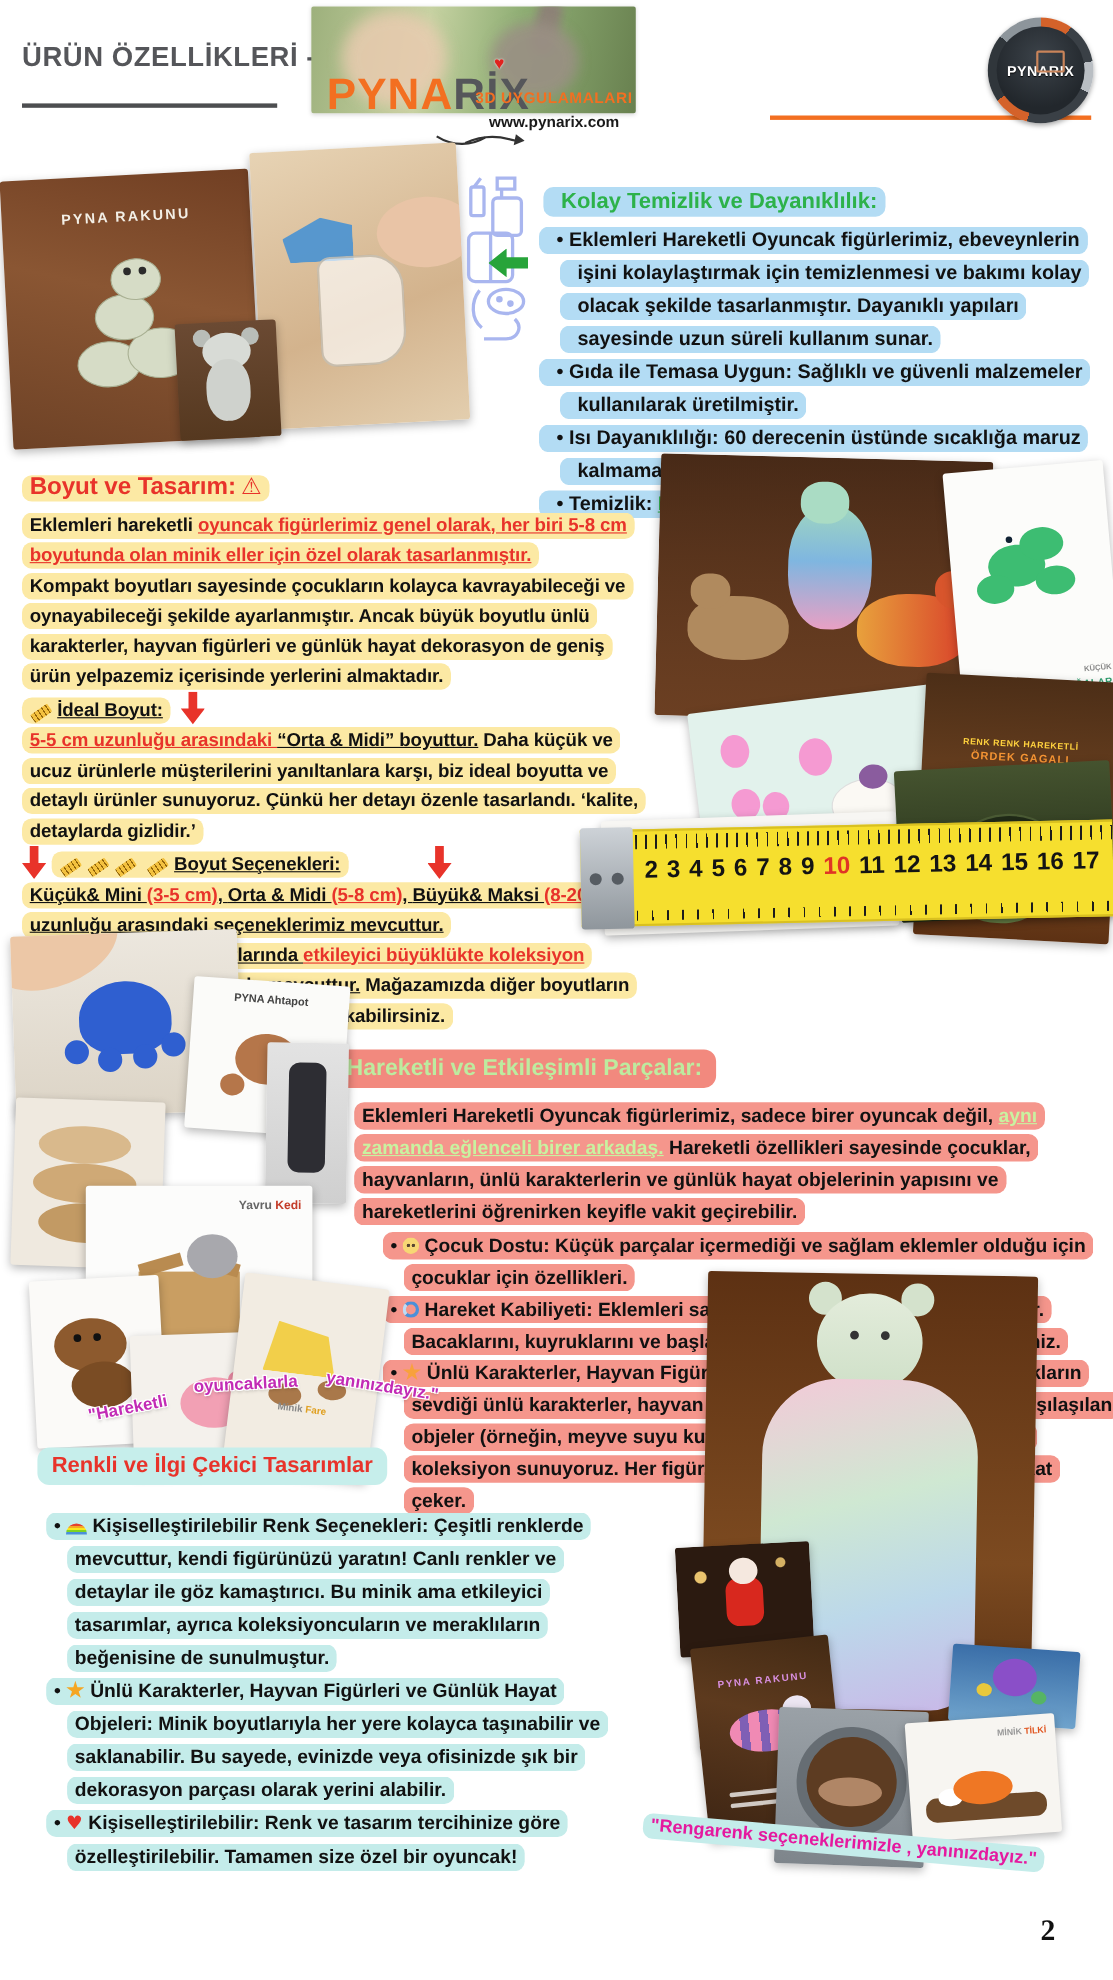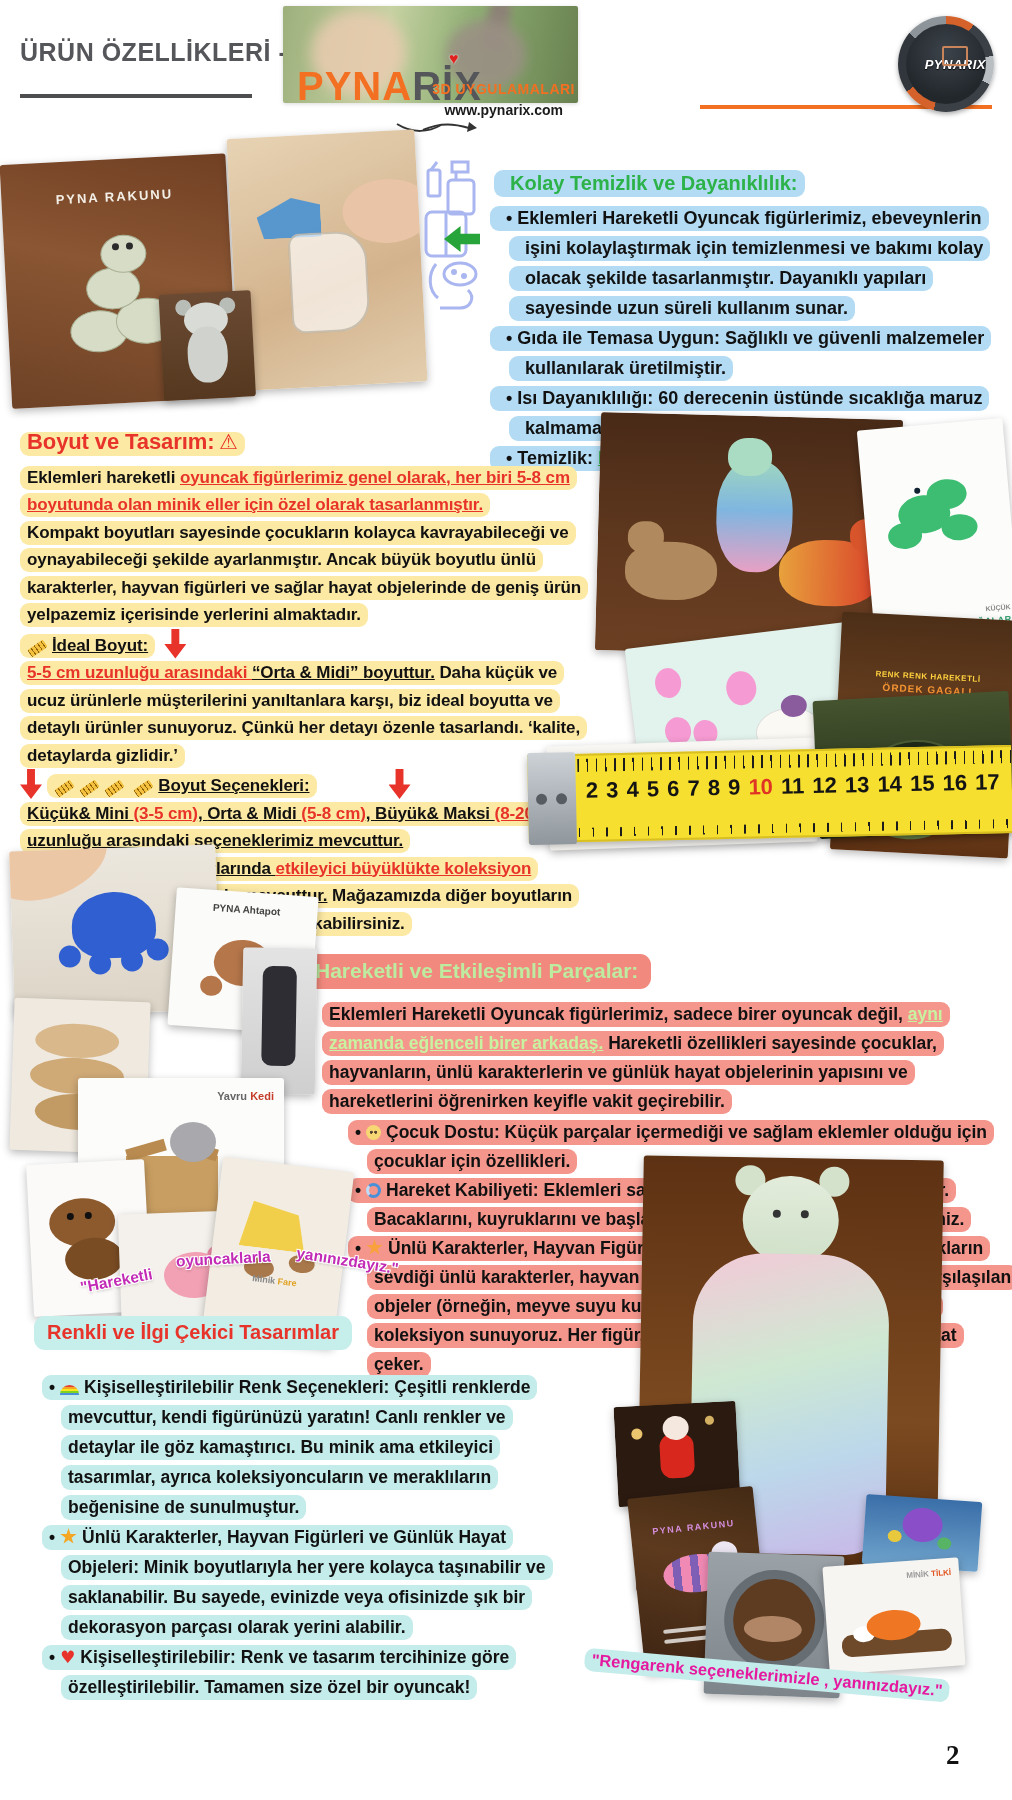--- a/index.html
+++ b/index.html
@@ -34,21 +34,21 @@
   .banner-rabbit{position:absolute;right:52px;top:14px;width:80px;height:70px;border-radius:50%;background:#9a9084;filter:blur(6px);opacity:.9;}
   .banner-ear{position:absolute;right:70px;top:-8px;width:22px;height:52px;border-radius:12px;background:#8d8377;filter:blur(4px);transform:rotate(14deg);}
   .brand{position:absolute;left:14px;bottom:-6px;font-size:40px;letter-spacing:1px;}
   .brand .p1{color:#f36f21;}
   .brand .p2{color:#55565a;}
   .brand-tag{position:absolute;right:3px;bottom:6px;font-size:14px;color:#f36f21;letter-spacing:.5px;}
   .brand-heart{position:absolute;left:166px;top:44px;font-size:16px;color:#e0231f;text-shadow:0 0 2px #fff;}
   .website{left:383px;top:102px;width:180px;text-align:right;font-size:14px;color:#1a1a1a;}
   .curvarrow{left:393px;top:118px;}
   .badge{left:898px;top:16px;width:96px;height:96px;border-radius:50%;background:conic-gradient(#d4622a 0 35deg,#3a4046 35deg 80deg,#b9bec3 80deg 115deg,#3a4046 115deg 195deg,#d4622a 195deg 235deg,#30363b 235deg 310deg,#8d959b 310deg 360deg);box-shadow:0 2px 5px rgba(0,0,0,.35);}
-  .badge-inner{position:absolute;left:8px;top:8px;right:8px;bottom:8px;border-radius:50%;background:radial-gradient(circle at 50% 35%,#3c434a,#22272c 70%);display:flex;align-items:center;justify-content:flex-end;font-style:italic;}
+  .badge-inner{position:absolute;left:8px;top:8px;right:8px;bottom:8px;border-radius:50%;background:radial-gradient(circle at 50% 35%,#3c434a,#22272c 70%);display:flex;align-items:center;justify-content:center;}
   .badge-inner span{color:#fff;font-size:13px;letter-spacing:.5px;text-shadow:0 1px 1px #000;}
   .badge-printer{position:absolute;left:36px;top:22px;width:22px;height:16px;border:2px solid #c9845a;border-radius:2px;}
 
   
   .ph{position:absolute;border-radius:3px;box-shadow:0 3px 9px rgba(0,0,0,.28);overflow:hidden;}
   .blob{position:absolute;border-radius:50%;}
   .cap{position:absolute;white-space:nowrap;}
 
   
   .col-tl{left:6px;top:140px;width:420px;height:285px;transform:rotate(-3deg);}
@@ -274,21 +274,21 @@
       <div class="para bullet"><span class="hl hl-blue btxt">Gıda ile Temasa Uygun: Sağlıklı ve güvenli malzemeler kullanılarak üretilmiştir.</span></div>
       <div class="para bullet"><span class="hl hl-blue btxt">Isı Dayanıklılığı: 60 derecenin üstünde sıcaklığa maruz kalmamalıdır.</span></div>
       <div class="para bullet"><span class="hl hl-blue btxt"><span>Temizlik: </span><span class="green u">Elde yıkanmalıdır.</span></span></div>
     </div>
   </div>
 
   <div class="abs sec-size">
     <div class="para"><span class="hl hl-yellow"><span class="heading">Boyut ve Tasarım:</span> <span class="warn">⚠</span></span></div>
     <div class="body">
       <div class="para"><span class="hl hl-yellow"><span>Eklemleri hareketli </span><span class="red u">oyuncak figürlerimiz genel olarak, her biri 5-8 cm boyutunda olan minik eller için özel olarak tasarlanmıştır.</span></span></div>
-      <div class="para"><span class="hl hl-yellow">Kompakt boyutları sayesinde çocukların kolayca kavrayabileceği ve oynayabileceği şekilde ayarlanmıştır. Ancak büyük boyutlu ünlü karakterler, hayvan figürleri ve sağlar hayat objelerinde de geniş ürün yelpazemiz içerisinde yerlerini almaktadır.</span></div>
+      <div class="para"><span class="hl hl-yellow">Kompakt boyutları sayesinde çocukların kolayca kavrayabileceği ve oynayabileceği şekilde ayarlanmıştır. Ancak büyük boyutlu ünlü karakterler, hayvan figürleri ve günlük hayat dekorasyon de geniş ürün yelpazemiz içerisinde yerlerini almaktadır.</span></div>
       <div class="para"><span class="hl hl-yellow"><span class="icx ic-ruler"></span><span class="u">İdeal Boyut:</span></span>&nbsp;&nbsp;<span class="arr-down"></span></div>
       <div class="para"><span class="hl hl-yellow"><span class="red u">5-5 cm uzunluğu arasındaki </span><span class="u">“Orta &amp; Midi” boyuttur.</span><span>  Daha küçük ve ucuz ürünlerle müşterilerini yanıltanlara karşı, biz ideal boyutta ve detaylı ürünler sunuyoruz. Çünkü her detayı özenle tasarlandı. ‘kalite, detaylarda gizlidir.’</span></span></div>
       <div class="para"><span class="arr-down"></span>&nbsp;<span class="hl hl-yellow"><span class="icx ic-ruler"></span><span class="icx ic-ruler"></span><span class="icx ic-ruler"></span>&nbsp;<span class="icx ic-ruler"></span><span class="u">Boyut Seçenekleri:</span></span><span class="arr-down" style="margin-left:72px;"></span></div>
       <div class="para"><span class="hl hl-yellow"><span class="u">Küçük&amp; Mini </span><span class="red u">(3-5 cm)</span><span class="u">, </span><span class="u">Orta &amp; Midi </span><span class="red u">(5-8 cm)</span><span class="u">, </span><span class="u">Büyük&amp; Maksi </span><span class="red u">(8-20 cm)</span><span class="u"> uzunluğu arasındaki seçeneklerimiz mevcuttur.</span></span></div>
       <div class="para"><span class="hl hl-yellow"><span class="u">Ayrıca </span><span class="red u">(20-80 cm)</span><span class="u"> boyutlarında </span><span class="red u">etkileyici büyüklükte koleksiyon figürleri </span><span class="u">seçeneklerimiz de mevcuttur.</span><span> Mağazamızda diğer boyutların özelliklerine ve fiyatlandırmasına bakabilirsiniz.</span></span></div>
     </div>
   </div>
 
   <div class="ph ph-bears">
     <div class="bear" style="left:28px;top:128px;width:92px;height:58px;background:#b08a5e;"></div>

